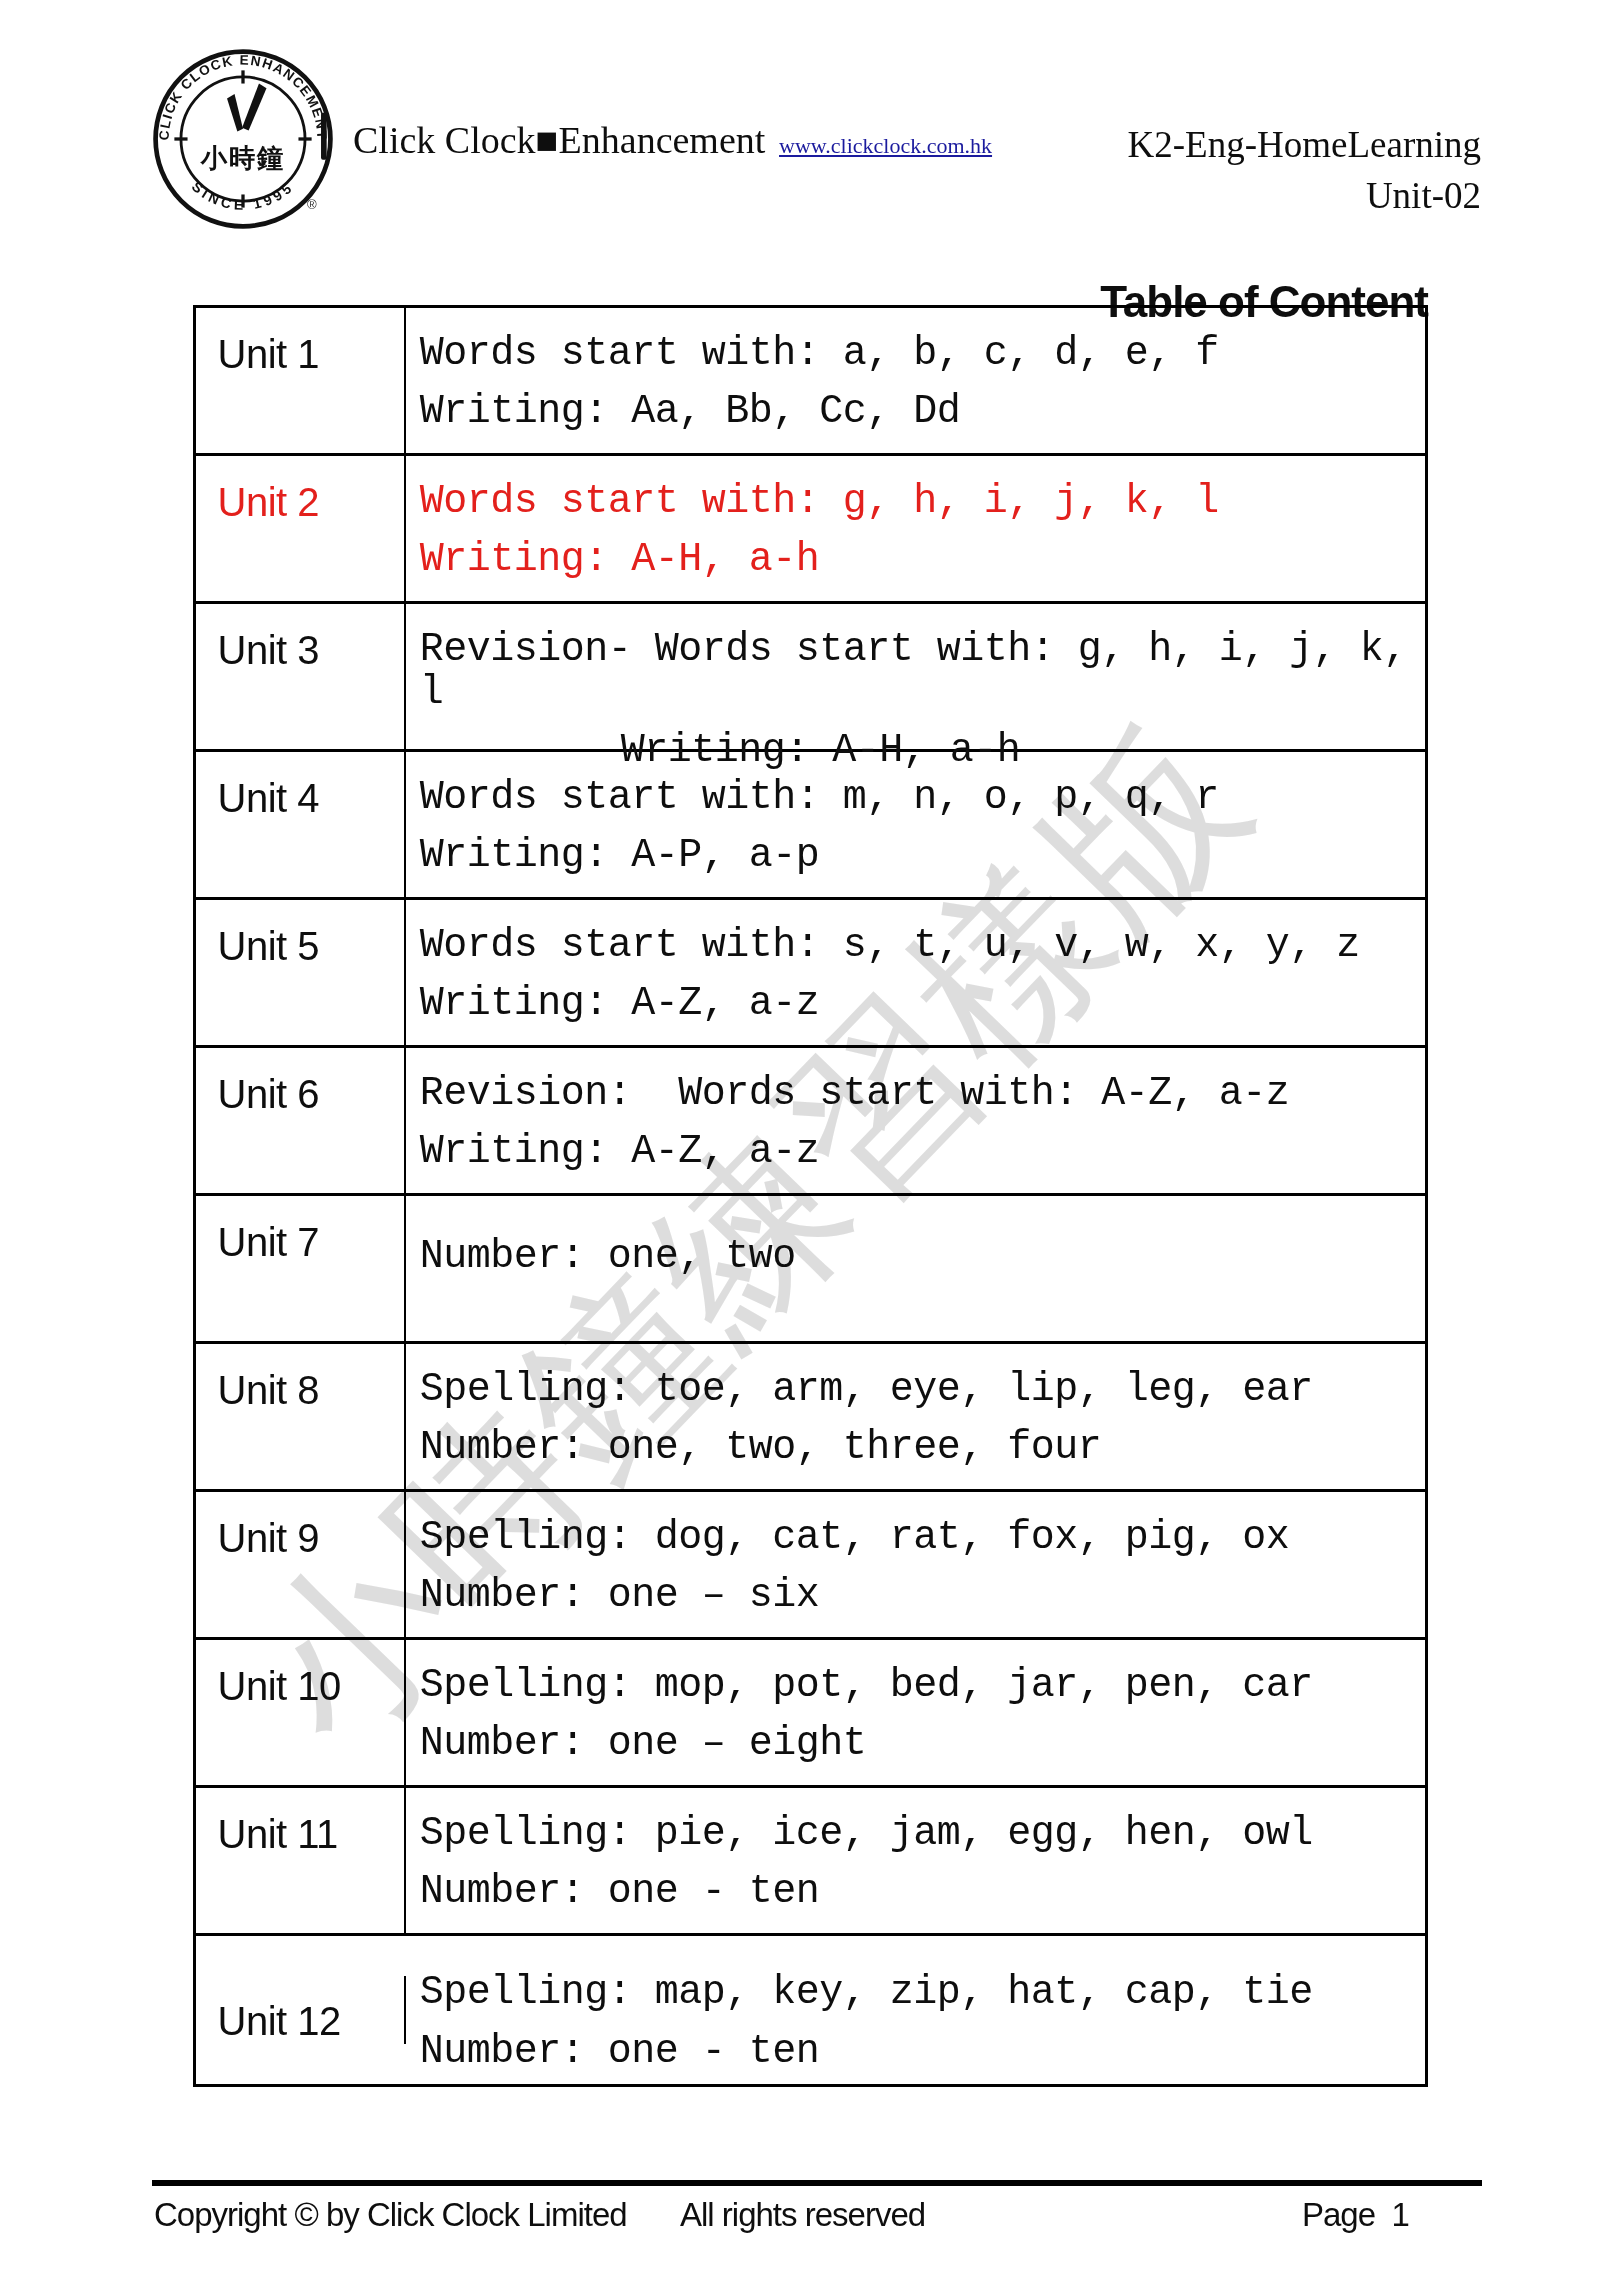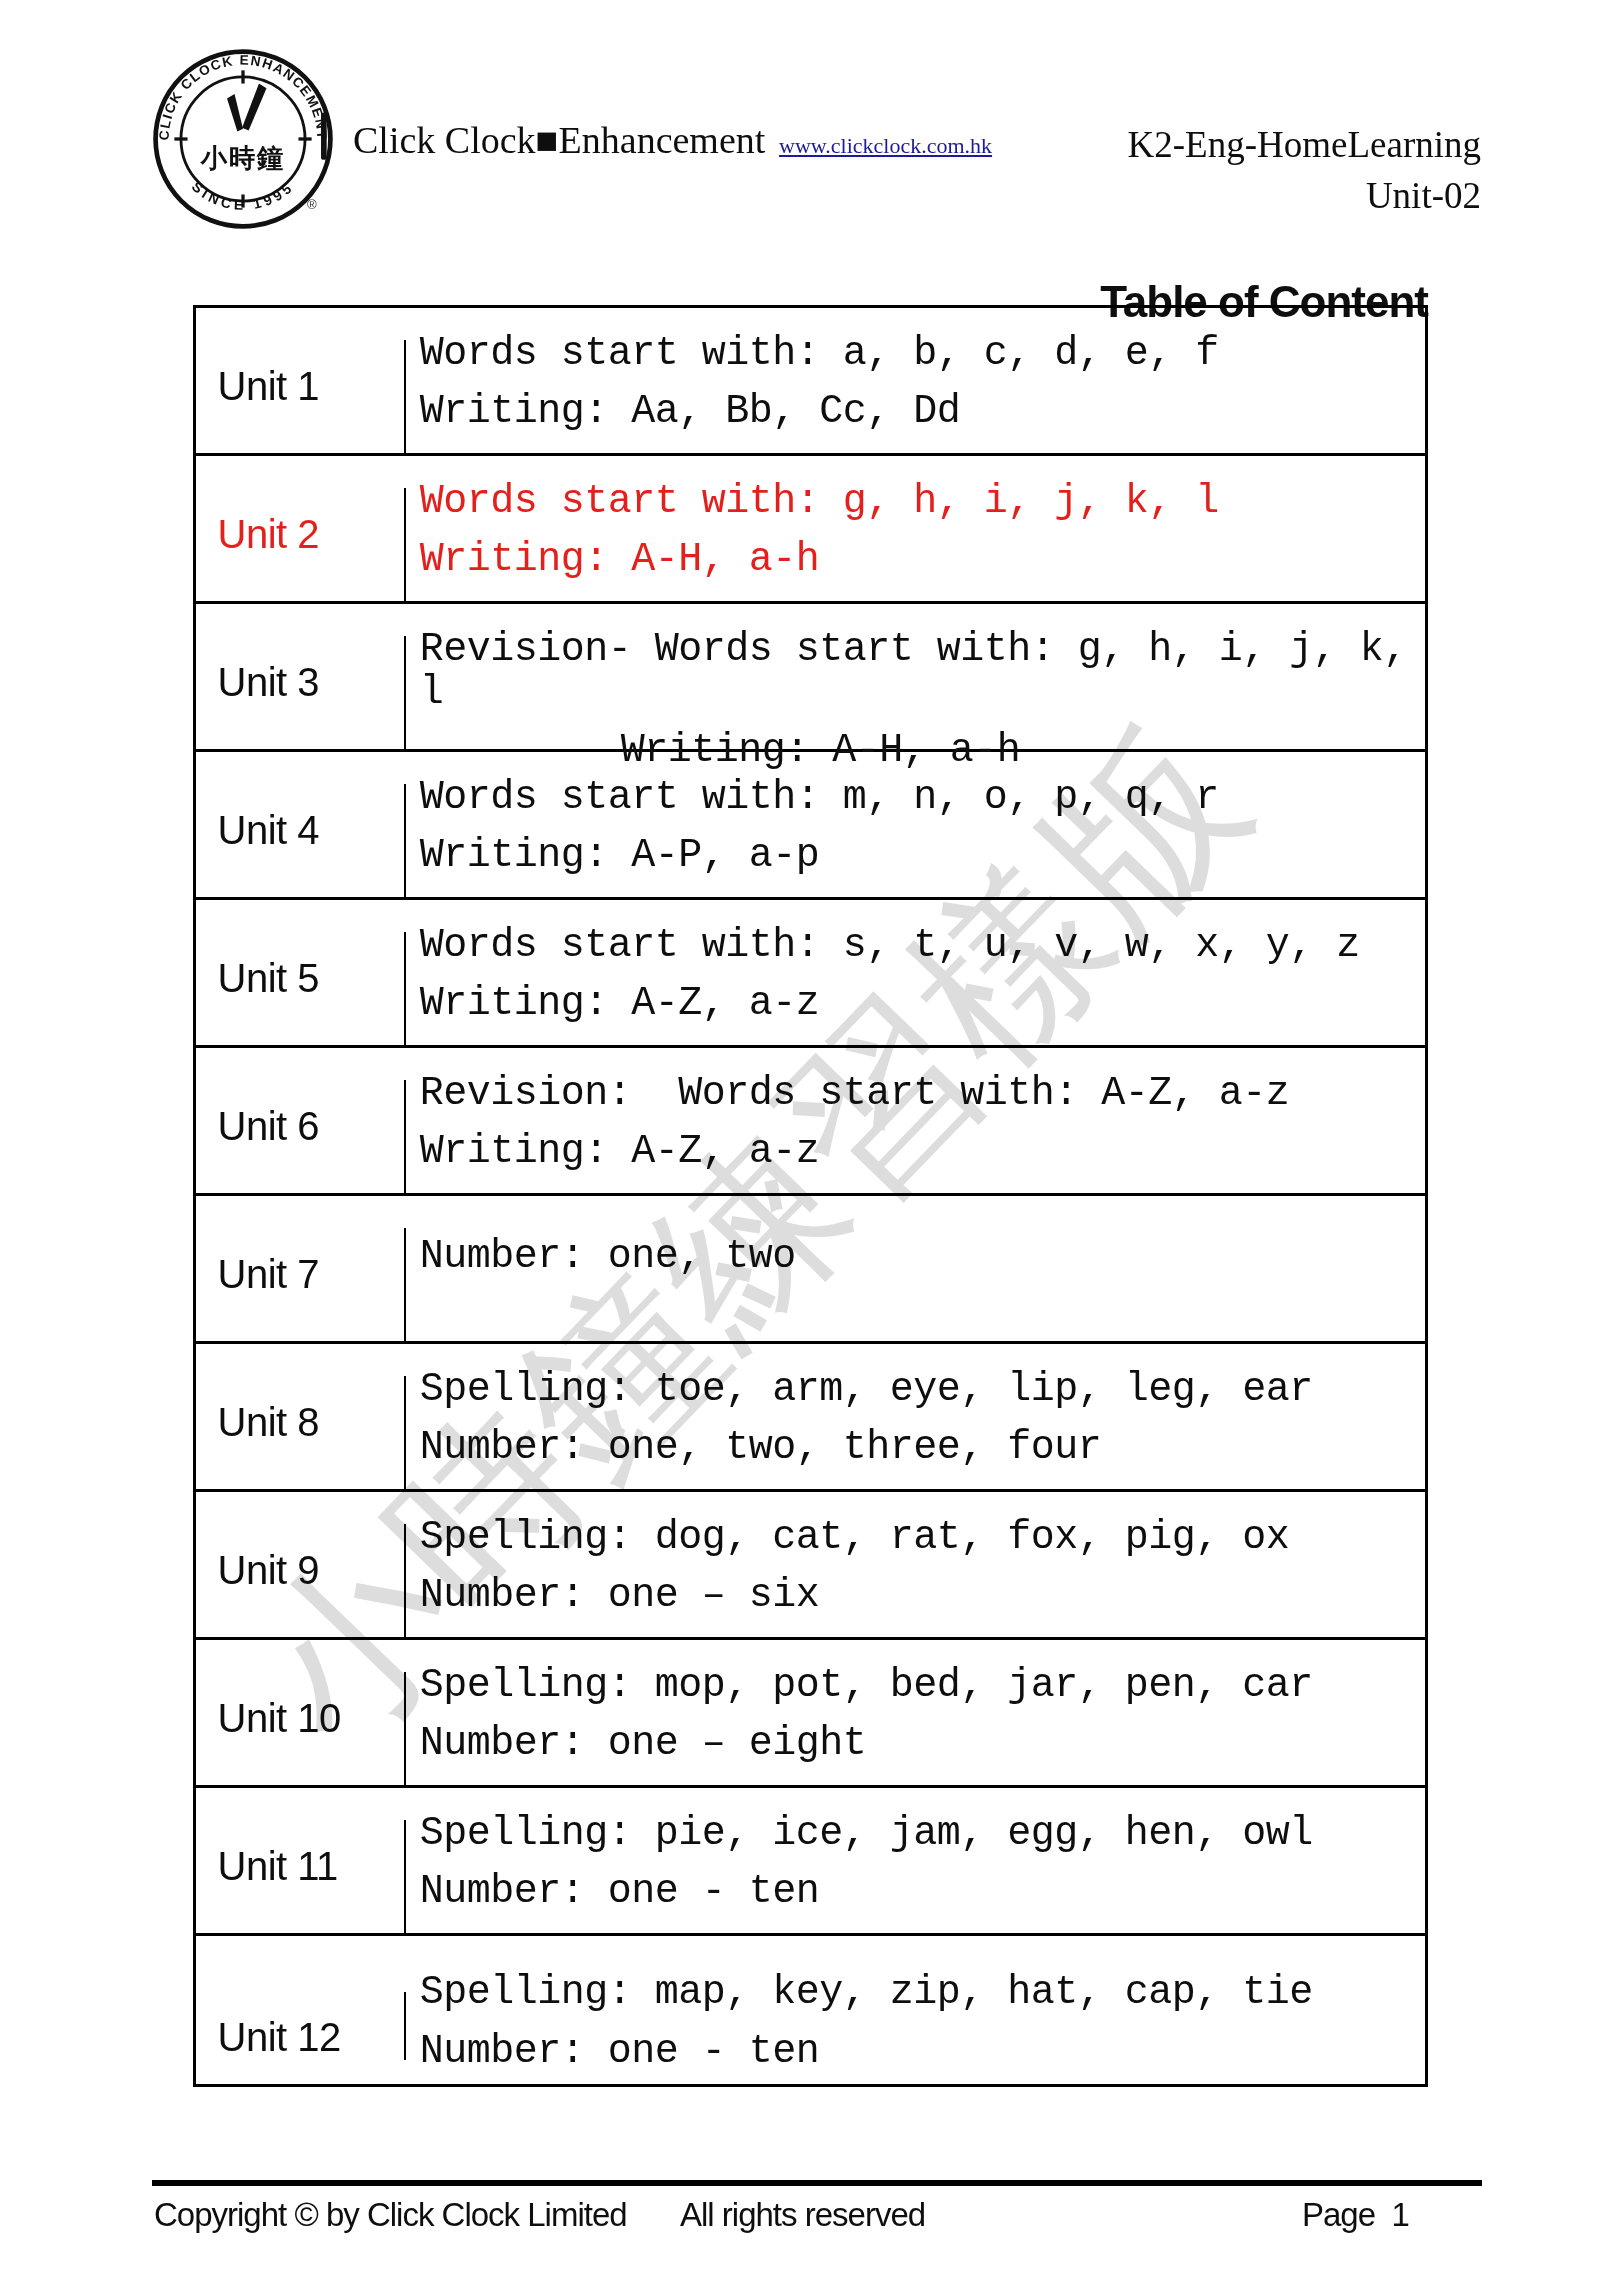--- a/index.html
+++ b/index.html
@@ -38,21 +38,21 @@
 
   
   .toc {
     position:absolute; left:193px; top:305px; width:1235px;
     border:3.9px solid #000; box-sizing:border-box; background:transparent;
   }
   .trow { display:flex; height:148px; border-bottom:3.9px solid #000; box-sizing:border-box; }
   .trow:last-child { border-bottom:none;align-items:center; }
   .cell-unit {
     width:210px; border-right:2.9px solid #000; box-sizing:border-box;
-    padding:23.5px 0 0 21.6px; font-size:40px; letter-spacing:-0.5px;margin-top:32px;
+    padding:23.5px 0 0 21.6px; font-size:40px; letter-spacing:-0.5px;
   }
   .cell-content { flex:1; padding:23.5px 0 0 13.7px; font-size:40px; letter-spacing:-0.5px; }
   .cline { line-height:43px; white-space:pre-wrap;font-family:Liberation Mono, monospace; }
   .cline.second { margin-top:15.7px; }
   .cline.second.indent { margin-left:201px; }
   .trow.highlight { color:var(--highlight-color); }
 
   
   .footer-rule { position:absolute; left:152px; top:2180px; width:1330px; height:5.9px; background:#000; }
   .footer-text { position:absolute; top:2196px; font-size:33px; letter-spacing:-1px; white-space:pre; }

